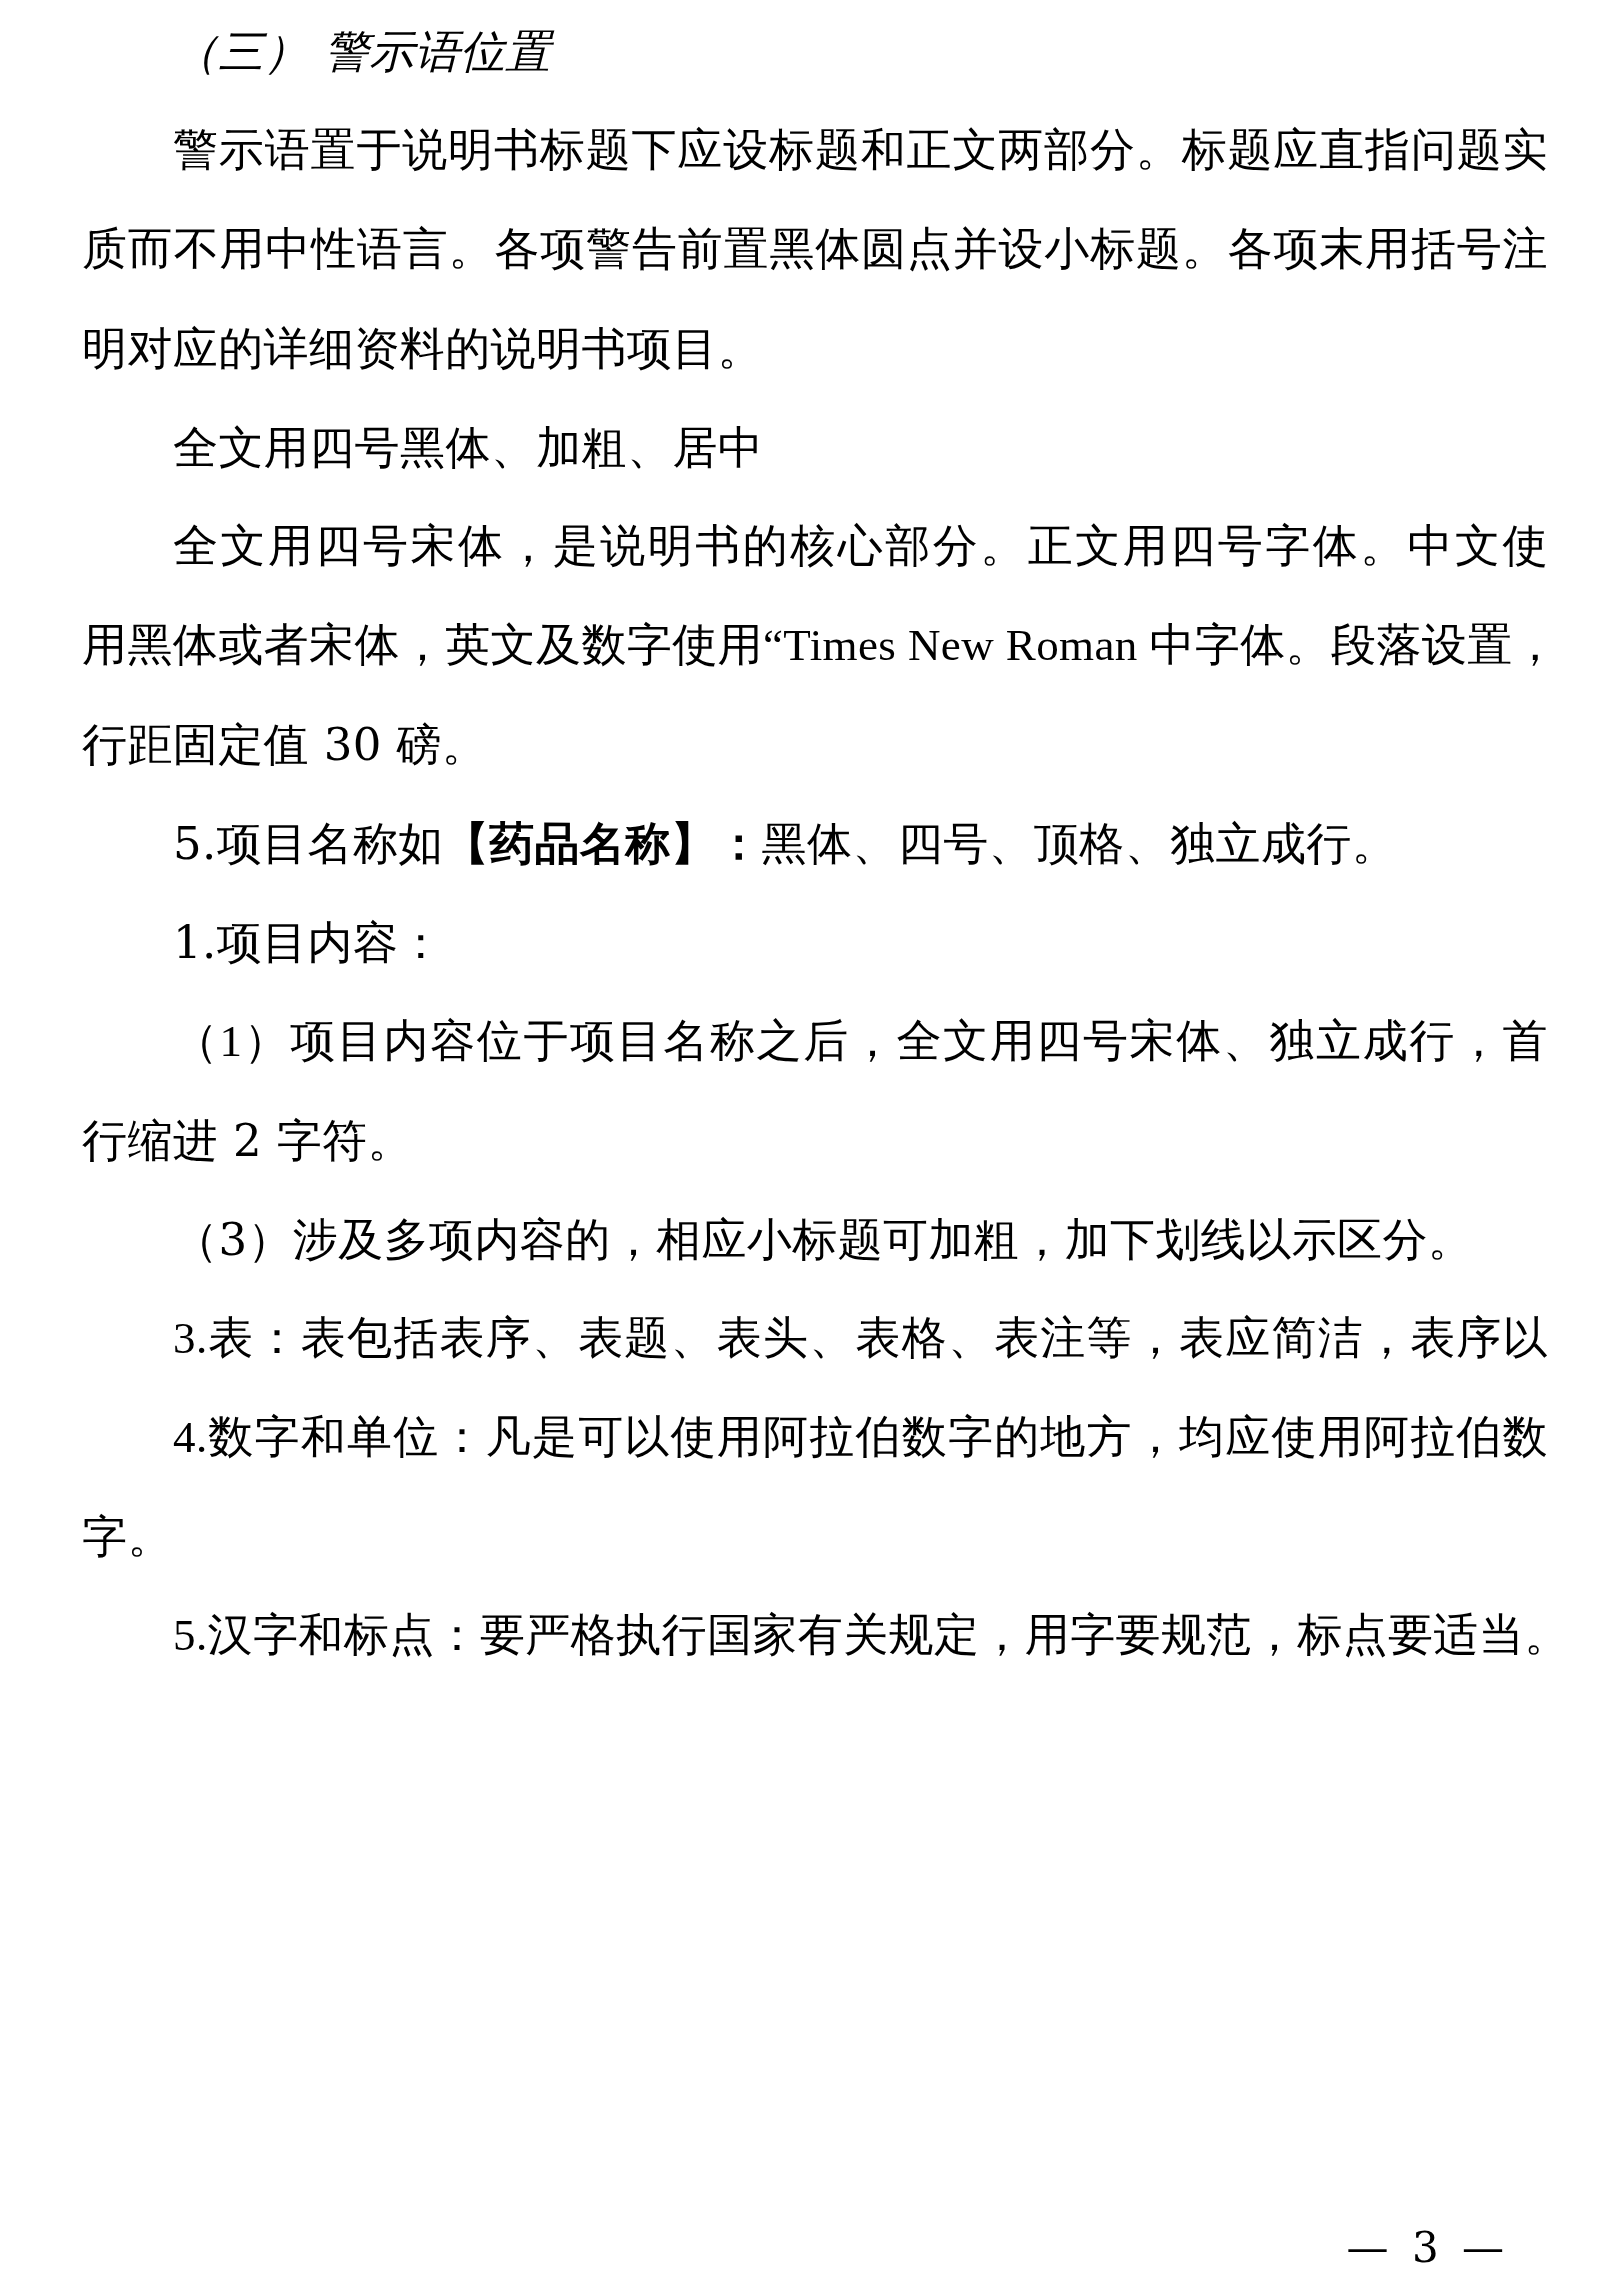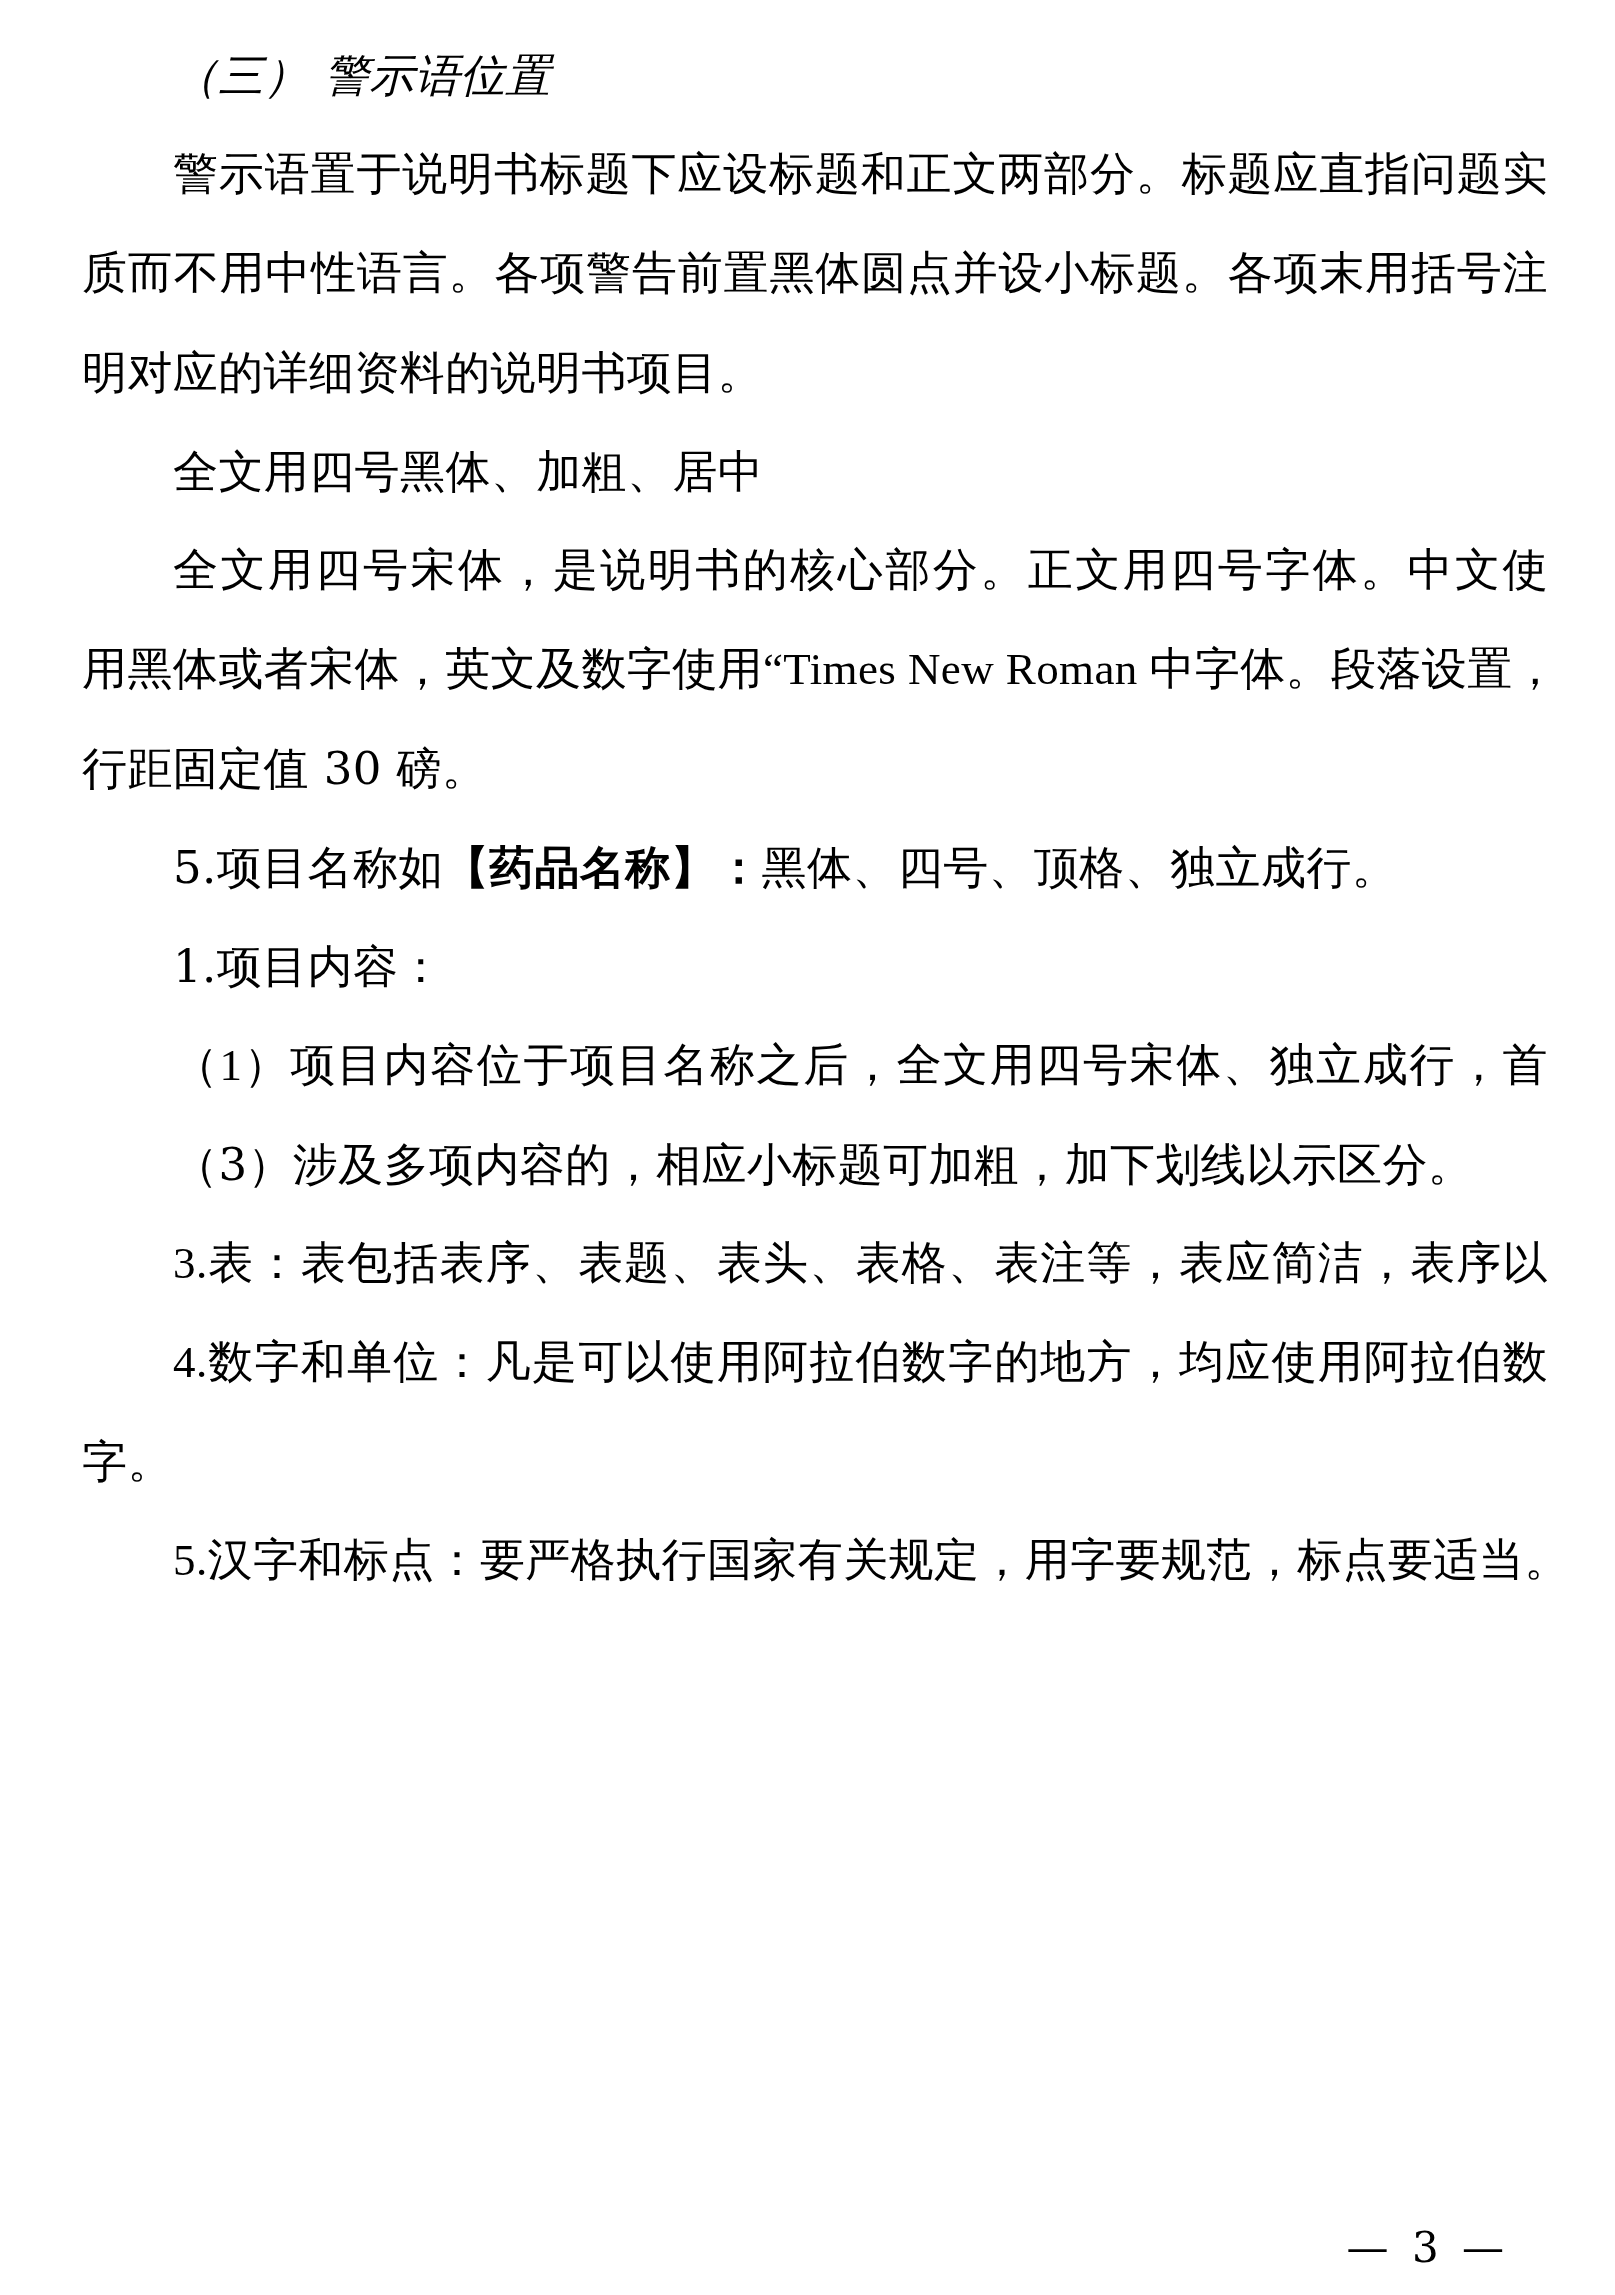--- a/index.html
+++ b/index.html
@@ -12,21 +12,21 @@
     width: 1616px;
     height: 2295px;
     background: #ffffff;
     color: #000000;
     font-family: "DejaVu Serif", "Liberation Serif", serif;
     overflow: hidden;
   }
   .textblock {
     position: absolute;
     left: 82px;
-    top: 26px;
+    top: 2px;
     width: 1466px; 
   }
   .line {
     height: 99px;
     line-height: 99px;
     font-size: 45px;
     white-space: nowrap;
     letter-spacing: 0.4px;
   }
   .indent {
@@ -71,20 +71,21 @@
 
     <div class="line indent just">全文用四号宋体，是说明书的核心部分。正文用四号字体。中文使</div>
     <div class="line just">用黑体或者宋体，英文及数字使用“Times New Roman 中字体。段落设置，</div>
     <div class="line">行距固定值 30 磅。</div>
 
     <div class="line indent"><span>5.项目名称如</span><span class="bold">【药品名称】：</span><span>黑体、四号、顶格、独立成行。</span></div>
 
     <div class="line indent">1.项目内容：</div>
 
     <div class="line indent just">（1）项目内容位于项目名称之后，全文用四号宋体、独立成行，首</div>
+    <div class="line">行缩进 2 字符。</div>
 
     <div class="line indent">（3）涉及多项内容的，相应小标题可加粗，加下划线以示区分。</div>
 
     <div class="line indent just">3.表：表包括表序、表题、表头、表格、表注等，表应简洁，表序以</div>
 
     <div class="line indent just">4.数字和单位：凡是可以使用阿拉伯数字的地方，均应使用阿拉伯数</div>
     <div class="line">字。</div>
 
     <div class="line indent just">5.汉字和标点：要严格执行国家有关规定，用字要规范，标点要适当。</div>
 

